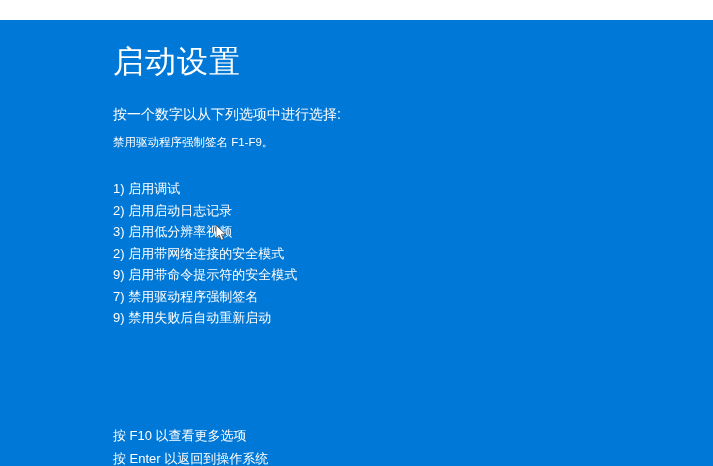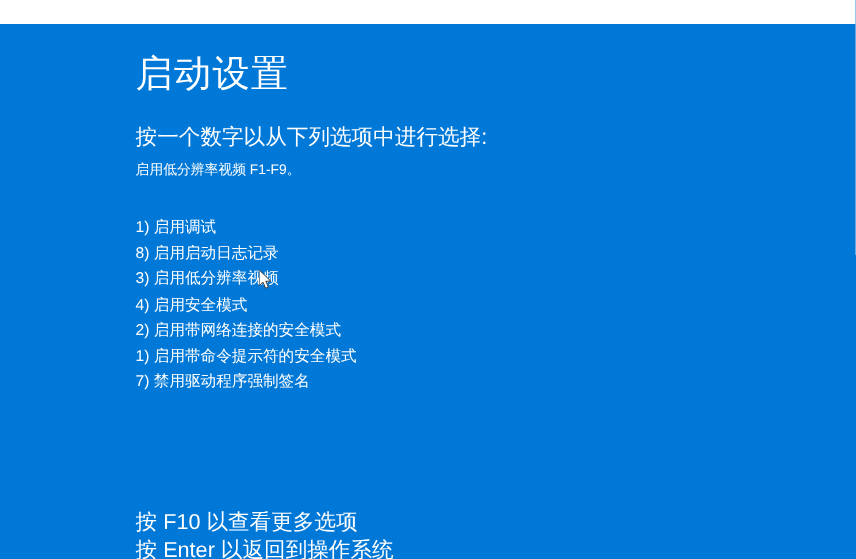--- a/index.html
+++ b/index.html
@@ -34,21 +34,21 @@
     width: 560px;
   }
   .title {
     font-size: 31px;
     font-weight: normal;
     letter-spacing: 1px;
     line-height: 40px;
     margin: 0 0 22px 0;
   }
   .subtitle {
-    font-size: 18px;
+    font-size: 14px;
     line-height: 20px;
     margin: 0 0 10px 0;
   }
   .hint {
     font-size: 11.5px;
     line-height: 16px;
     margin: 0 0 28px 0;
   }
   .options {
     list-style: none;
@@ -61,50 +61,50 @@
     margin: 0 0 0.5px 0;
     white-space: nowrap;
   }
   .footer {
     position: absolute;
     left: 113px;
     top: 404px;
     width: 560px;
   }
   .footer div {
-    font-size: 18px;
+    font-size: 13px;
     line-height: 23px;
   }
   #cursor {
     position: absolute;
     left: 216px;
     top: 205px;
     width: 12px;
     height: 18px;
     pointer-events: none;
   }
 </style>
 </head>
 <body>
 
 <div id="screen">
 
   <div class="content">
     <h1 class="title">启动设置</h1>
     <p class="subtitle">按一个数字以从下列选项中进行选择:</p>
-    <p class="hint">启用低分辨率视频 F1-F9。</p>
+    <p class="hint">禁用驱动程序强制签名 F1-F9。</p>
 
     <ul class="options">
       <li>1) 启用调试</li>
-      <li>8) 启用启动日志记录</li>
+      <li>2) 启用启动日志记录</li>
       <li>3) 启用低分辨率视频</li>
-      <li>4) 启用安全模式</li>
       <li>2) 启用带网络连接的安全模式</li>
-      <li>1) 启用带命令提示符的安全模式</li>
+      <li>9) 启用带命令提示符的安全模式</li>
       <li>7) 禁用驱动程序强制签名</li>
+      <li>9) 禁用失败后自动重新启动</li>
     </ul>
   </div>
 
   <div class="footer">
     <div>按 F10 以查看更多选项</div>
     <div>按 Enter 以返回到操作系统</div>
   </div>
 
   <svg id="cursor" viewBox="0 0 12 18" xmlns="http://www.w3.org/2000/svg">
     <polygon points="0,0 0,13 3.2,10.2 5.4,15.2 7.6,14.2 5.5,9.4 9.6,9.2" fill="#ffffff" stroke="#3a3a3a" stroke-width="0.8"></polygon>

